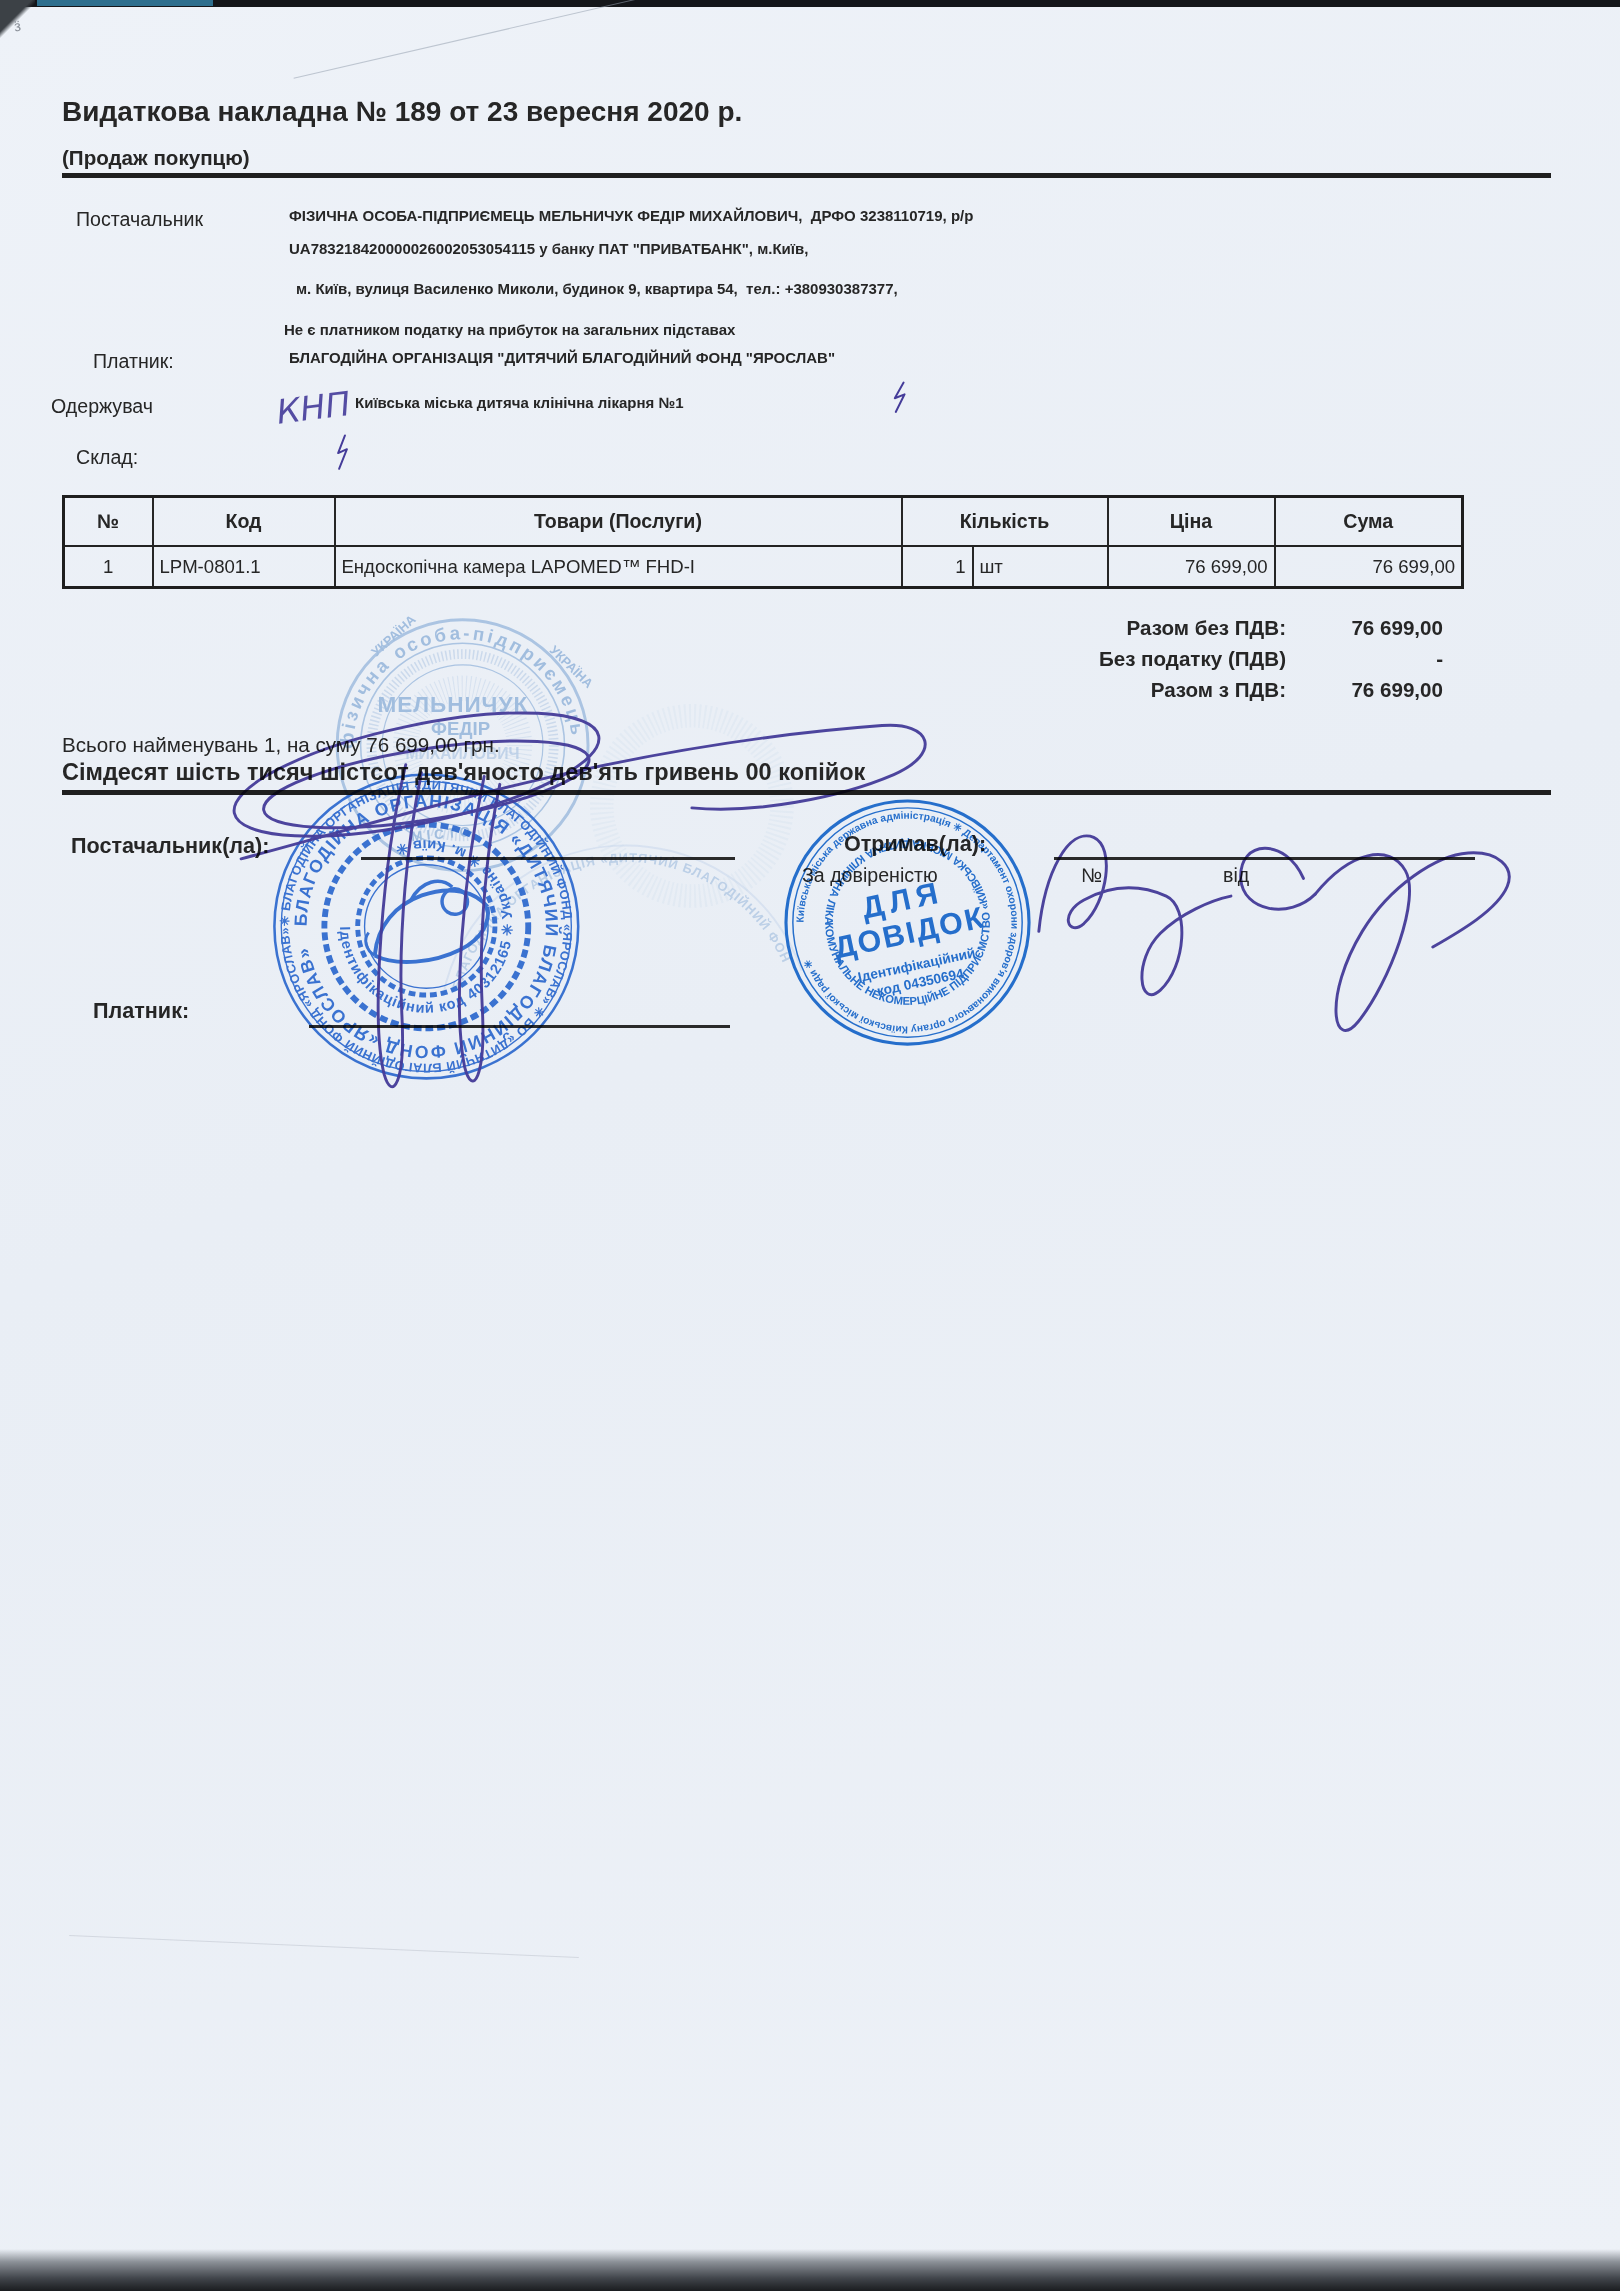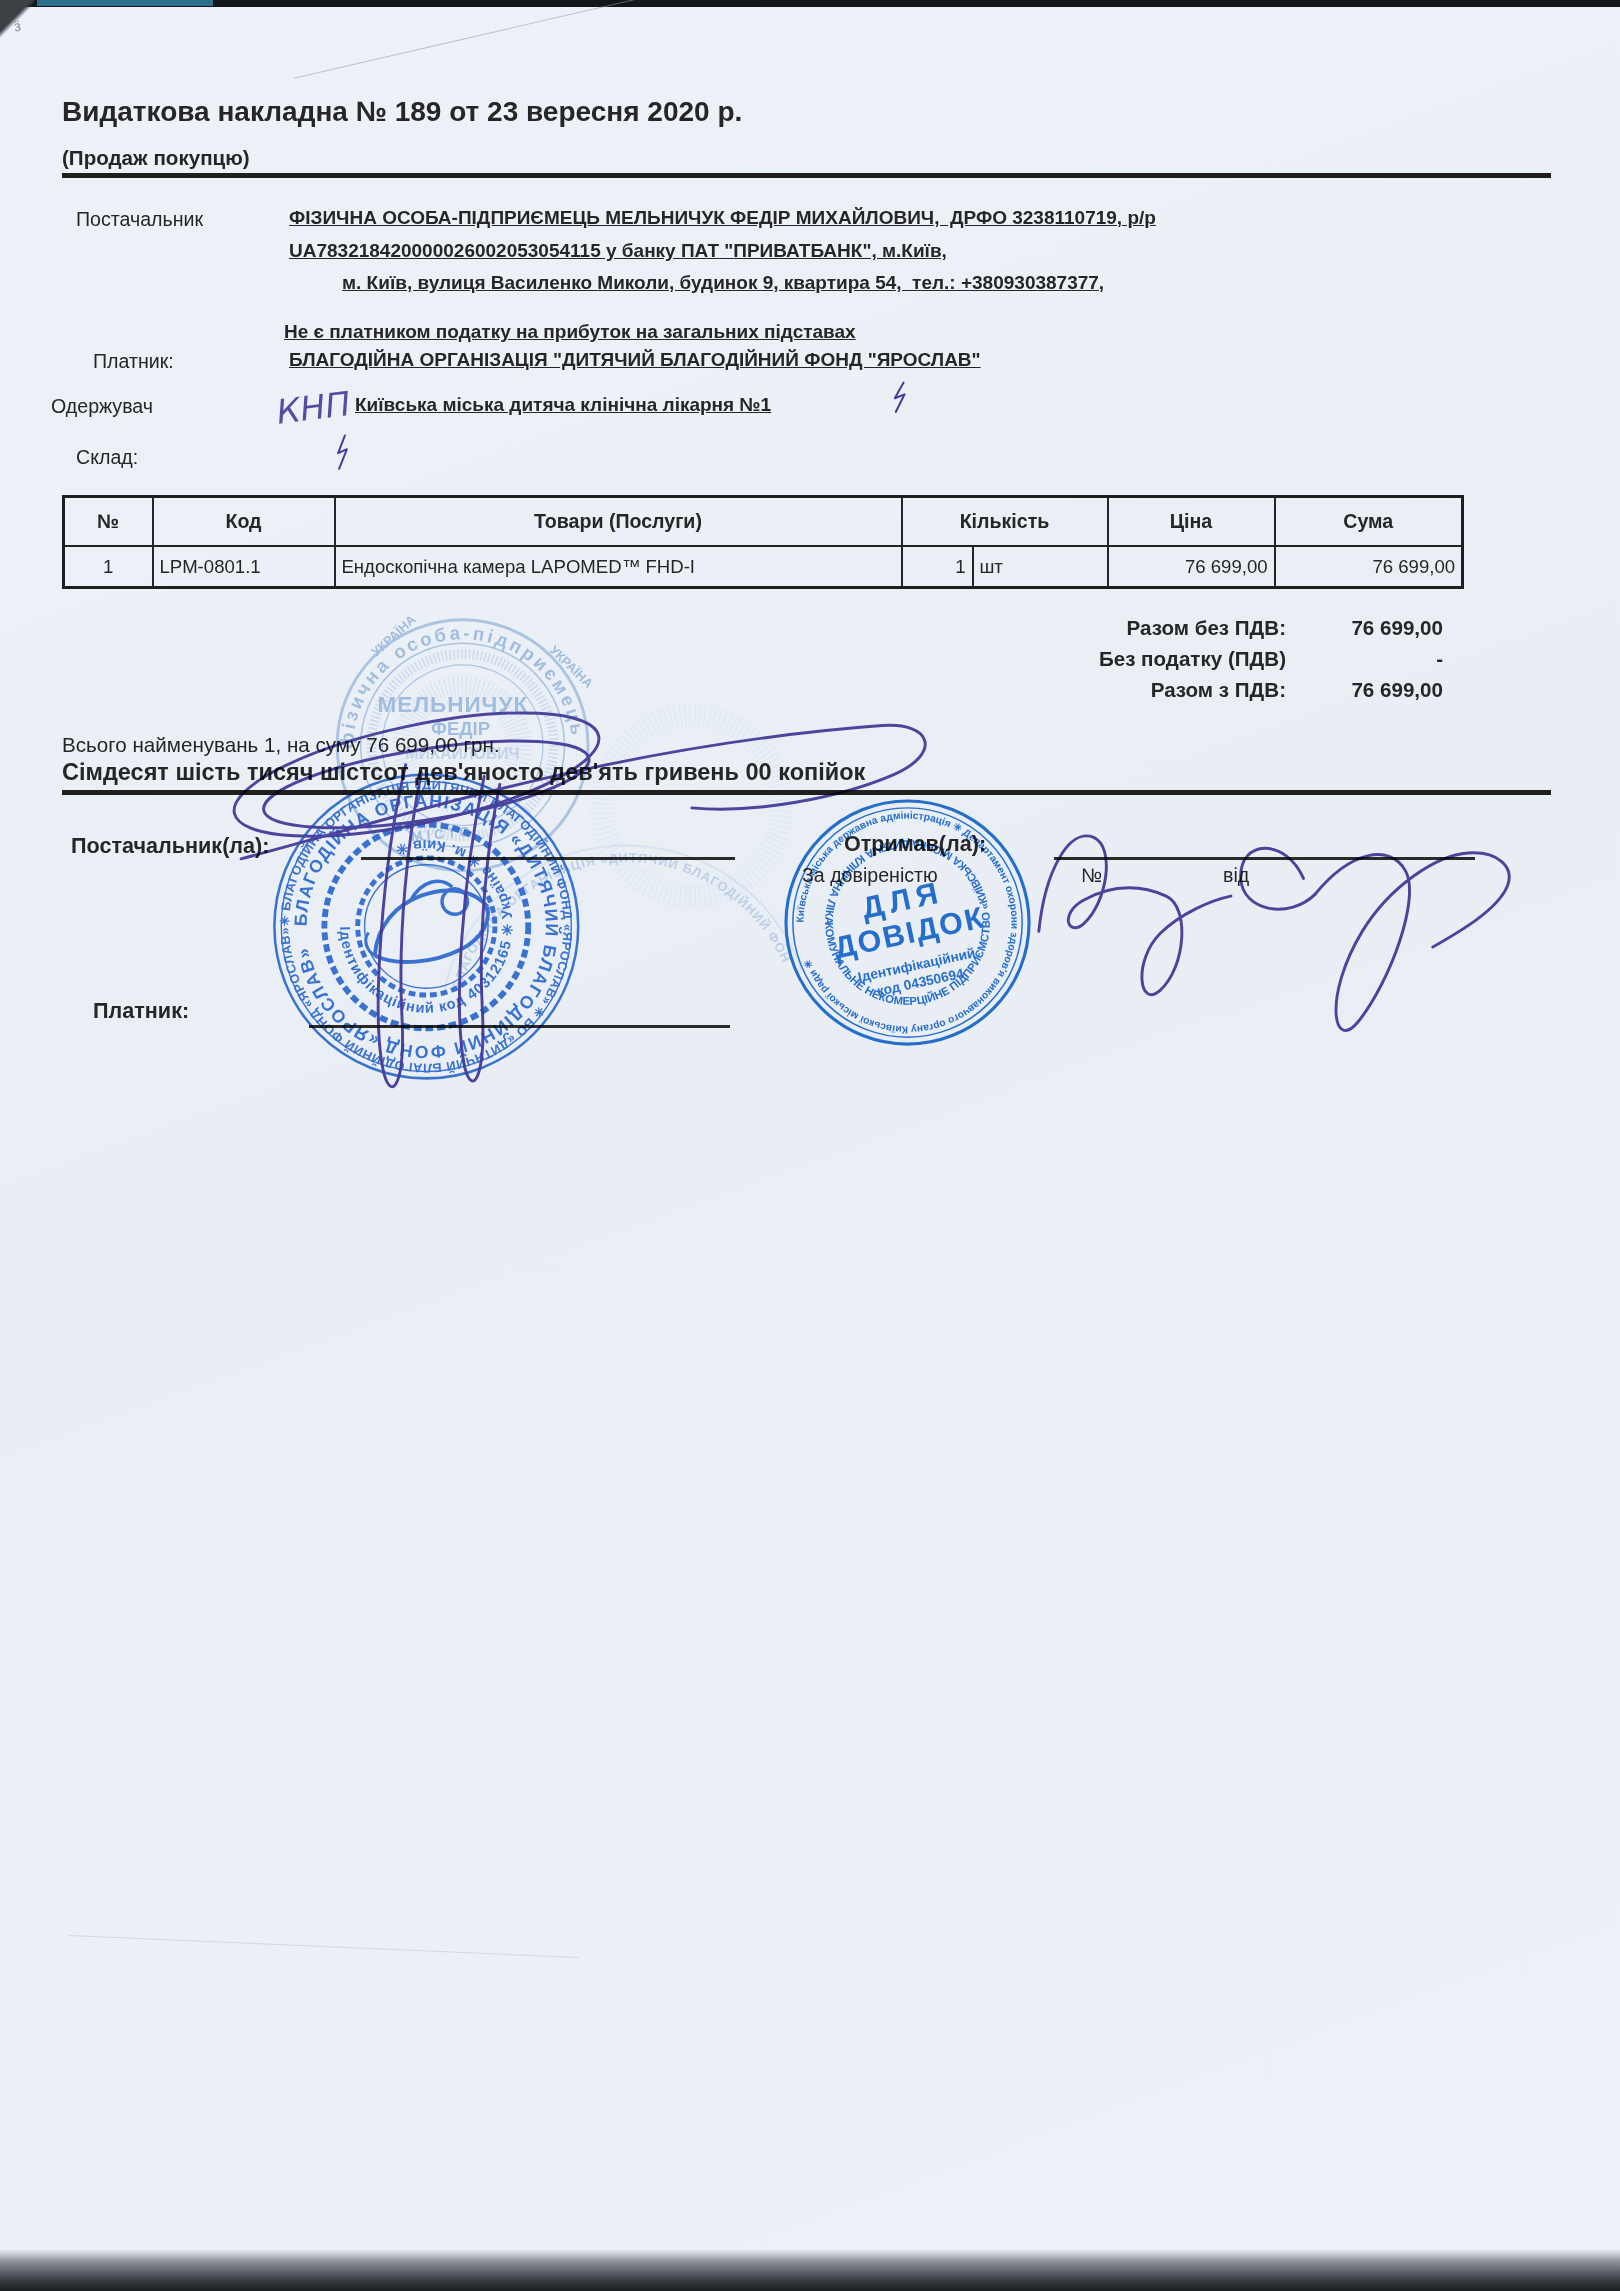--- a/index.html
+++ b/index.html
@@ -27,24 +27,24 @@
   .corner-mark{position:absolute;top:17.6px;left:13.7px;font-size:14.7px;color:#8a9099;transform:rotate(-8deg);}
 
   
   .doc-title{top:96px;left:62px;font-size:28px;font-weight:700;}
   .doc-subtitle{top:146px;left:62px;font-size:20.6px;font-weight:700;}
   .rule{position:absolute;background:#1f1f1f;}
   .rule-top{top:173px;left:62px;width:1489px;height:4.9px;}
 
   
   .lbl{font-size:19.6px;}
-  .val{font-size:19px;font-weight:700;text-decoration:underline;}
+  .val{font-size:15px;font-weight:700;}
   .supplier-label{top:208px;left:76px;}
   .sup1{top:207px;left:289px;} .sup2{top:240px;left:289px;}
-  .sup3{top:272px;left:296px;margin-left:46px;} .sup4{top:305px;left:284px;margin-top:16px;}
+  .sup3{top:280px;left:296px;} .sup4{top:305px;left:284px;margin-top:16px;}
   .payer-label{top:350px;left:93px;}
   .payer-value{top:349px;left:289px;}
   .consignee-label{top:395px;left:51px;}
   .consignee-value{top:394px;left:355px;}
   .warehouse-label{top:446px;left:76px;}
 
   
   table.goods{position:absolute;left:62px;top:495px;width:1399px;
     border-collapse:collapse;table-layout:fixed;border:3.9px solid #1e1e1e;}
   table.goods th{border:2px solid #262626;border-bottom:2.9px solid #222;

